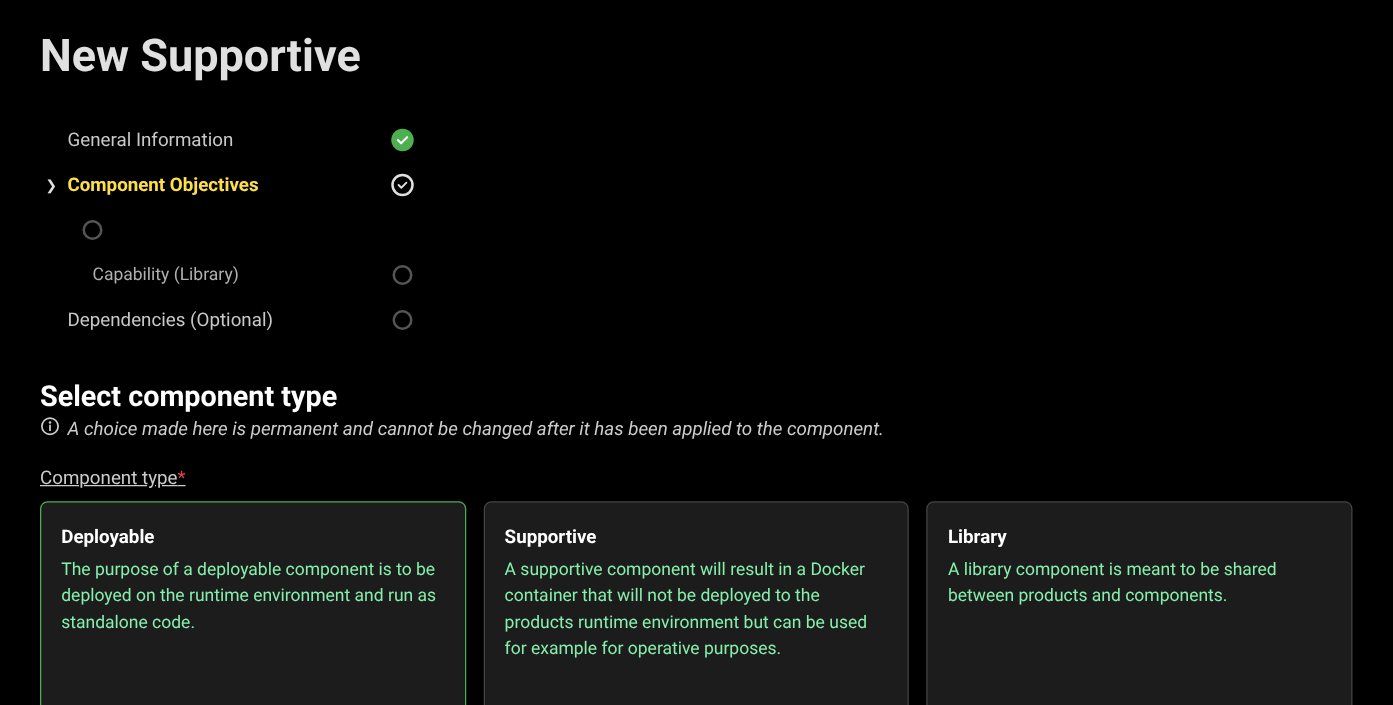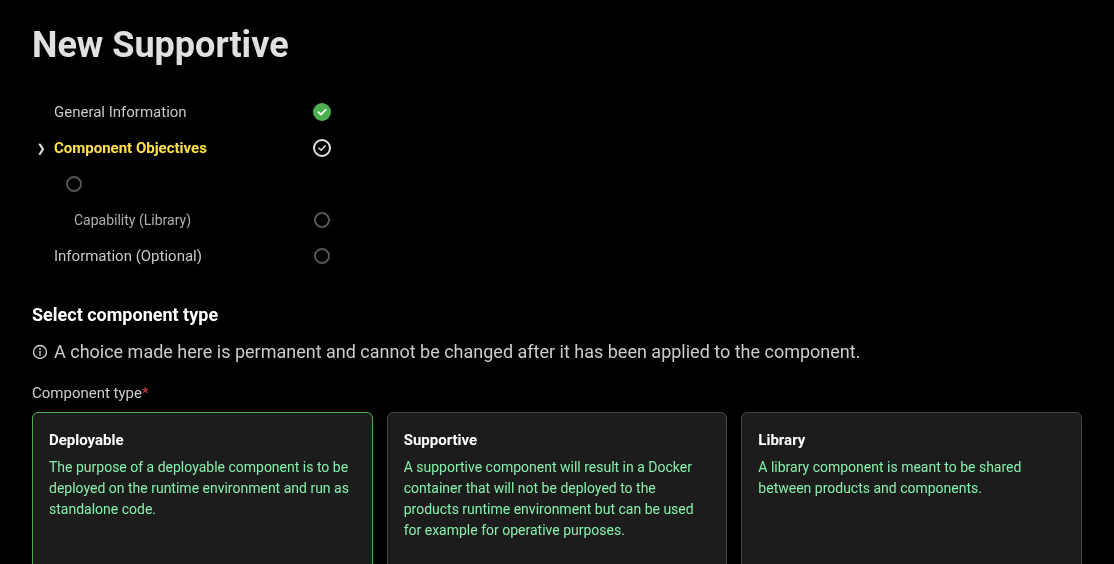--- a/index.html
+++ b/index.html
@@ -94,42 +94,43 @@
       display: inline-flex;
       align-items: center;
       justify-content: center;
     }
     .status-circle-ring-check svg { width: 10px; height: 10px; }
 
     .main {
       flex: 1;
     }
     .section-heading {
-      font-size: 18px;
+      font-size: 23px;
       font-weight: 700;
       color: #fff;
-      margin-bottom: 14px;
     }
     .info-row {
       display: flex;
-      align-items: flex-start;
+      align-items: center;
       gap: 6px;
       color: #ccc;
-      font-size: 18px;
+      font-size: 15px;
       margin-bottom: 18px;
       line-height: 1.4;
+      font-style: italic;
     }
     .info-icon {
       flex-shrink: 0;
       margin-top: 2px;
     }
     .field-label {
       font-size: 15px;
       color: #ccc;
       margin-bottom: 10px;
+      text-decoration: underline;
     }
     .required-star { color: #d64545; }
     .cards {
       display: flex;
       gap: 14px;
       margin-bottom: 28px;
     }
     .card {
       flex: 1;
       background: #1c1c1c;
@@ -223,21 +224,21 @@
       <div class="step-item sub">
         <span class="step-chevron">❯</span>
         <span class="step-label">Capability (Library)</span>
         <span class="step-status">
           <span class="status-circle-empty"></span>
         </span>
       </div>
 
       <div class="step-item">
         <span class="step-chevron">❯</span>
-        <span class="step-label">Information (Optional)</span>
+        <span class="step-label">Dependencies (Optional)</span>
         <span class="step-status">
           <span class="status-circle-empty"></span>
         </span>
       </div>
 
     </nav>
 
     <main class="main">
       <h2 class="section-heading">Select component type</h2>
 

